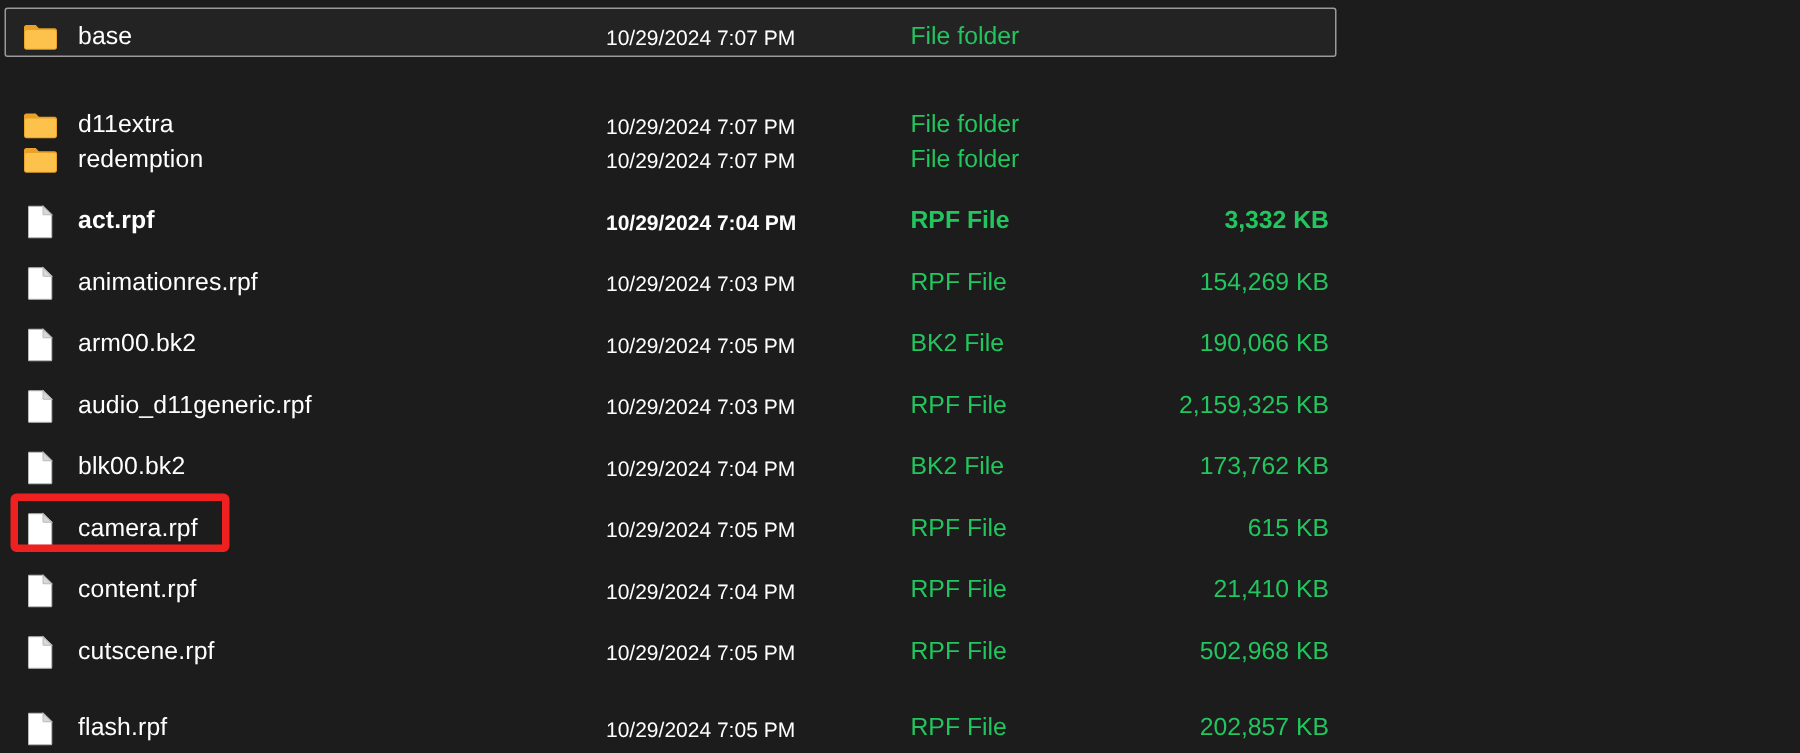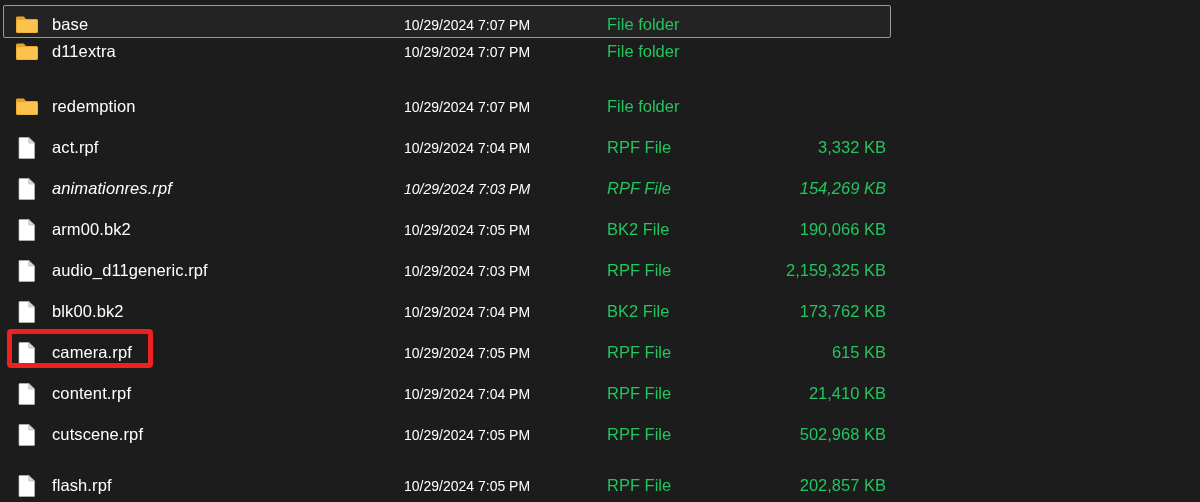--- a/index.html
+++ b/index.html
@@ -111,21 +111,21 @@
             <path d="M2 6.2c0-.9.7-1.6 1.6-1.6h6.2l2.1 2.3h10.5c.9 0 1.6.7 1.6 1.6v11c0 .9-.7 1.6-1.6 1.6H3.6c-.9 0-1.6-.7-1.6-1.6V6.2z" fill="#e9a227"></path>
             <path d="M2.6 9.4c0-.8.6-1.4 1.4-1.4h18c.8 0 1.4.6 1.4 1.4v9.7c0 .8-.6 1.4-1.4 1.4H4c-.8 0-1.4-.6-1.4-1.4V9.4z" fill="#fcc24c"></path>
           </svg>
         </span>
         <span class="name-text">base</span>
       </div>
       <div class="cell-date">10/29/2024 7:07 PM</div>
       <div class="cell-type">File folder</div>
       <div class="cell-size"></div>
     </div>
-    <div class="row" style="top: 31px;">
+    <div class="row" style="top: 63px;">
       <div class="cell-name">
         <span class="icon-wrap">
           <svg width="26" height="26" viewBox="0 0 26 26" xmlns="http://www.w3.org/2000/svg">
             <path d="M2 6.2c0-.9.7-1.6 1.6-1.6h6.2l2.1 2.3h10.5c.9 0 1.6.7 1.6 1.6v11c0 .9-.7 1.6-1.6 1.6H3.6c-.9 0-1.6-.7-1.6-1.6V6.2z" fill="#e9a227"></path>
             <path d="M2.6 9.4c0-.8.6-1.4 1.4-1.4h18c.8 0 1.4.6 1.4 1.4v9.7c0 .8-.6 1.4-1.4 1.4H4c-.8 0-1.4-.6-1.4-1.4V9.4z" fill="#fcc24c"></path>
           </svg>
         </span>
         <span class="name-text">d11extra</span>
       </div>
       <div class="cell-date">10/29/2024 7:07 PM</div>
@@ -139,35 +139,35 @@
             <path d="M2 6.2c0-.9.7-1.6 1.6-1.6h6.2l2.1 2.3h10.5c.9 0 1.6.7 1.6 1.6v11c0 .9-.7 1.6-1.6 1.6H3.6c-.9 0-1.6-.7-1.6-1.6V6.2z" fill="#e9a227"></path>
             <path d="M2.6 9.4c0-.8.6-1.4 1.4-1.4h18c.8 0 1.4.6 1.4 1.4v9.7c0 .8-.6 1.4-1.4 1.4H4c-.8 0-1.4-.6-1.4-1.4V9.4z" fill="#fcc24c"></path>
           </svg>
         </span>
         <span class="name-text">redemption</span>
       </div>
       <div class="cell-date">10/29/2024 7:07 PM</div>
       <div class="cell-type">File folder</div>
       <div class="cell-size"></div>
     </div>
-    <div class="row" style="top: 127px;">
+    <div class="row" style="top: 127px; font-weight: bold;">
       <div class="cell-name">
         <span class="icon-wrap">
           <svg width="26" height="26" viewBox="0 0 26 26" xmlns="http://www.w3.org/2000/svg">
             <path d="M5.5 2.5h9.2l5.8 5.6V23a.5.5 0 0 1-.5.5H5.5A.5.5 0 0 1 5 23V3a.5.5 0 0 1 .5-.5z" fill="#ffffff" stroke="#b9b9b9" stroke-width="0.7"></path>
             <path d="M14.7 2.5l5.8 5.6h-5.3a.5.5 0 0 1-.5-.5V2.5z" fill="#d8d8d8" stroke="#b9b9b9" stroke-width="0.7"></path>
           </svg>
         </span>
         <span class="name-text">act.rpf</span>
       </div>
       <div class="cell-date">10/29/2024 7:04 PM</div>
       <div class="cell-type">RPF File</div>
       <div class="cell-size">3,332 KB</div>
     </div>
-    <div class="row" style="top: 168px; font-style: italic;">
+    <div class="row" style="top: 168px;">
       <div class="cell-name">
         <span class="icon-wrap">
           <svg width="26" height="26" viewBox="0 0 26 26" xmlns="http://www.w3.org/2000/svg">
             <path d="M5.5 2.5h9.2l5.8 5.6V23a.5.5 0 0 1-.5.5H5.5A.5.5 0 0 1 5 23V3a.5.5 0 0 1 .5-.5z" fill="#ffffff" stroke="#b9b9b9" stroke-width="0.7"></path>
             <path d="M14.7 2.5l5.8 5.6h-5.3a.5.5 0 0 1-.5-.5V2.5z" fill="#d8d8d8" stroke="#b9b9b9" stroke-width="0.7"></path>
           </svg>
         </span>
         <span class="name-text">animationres.rpf</span>
       </div>
       <div class="cell-date">10/29/2024 7:03 PM</div>

